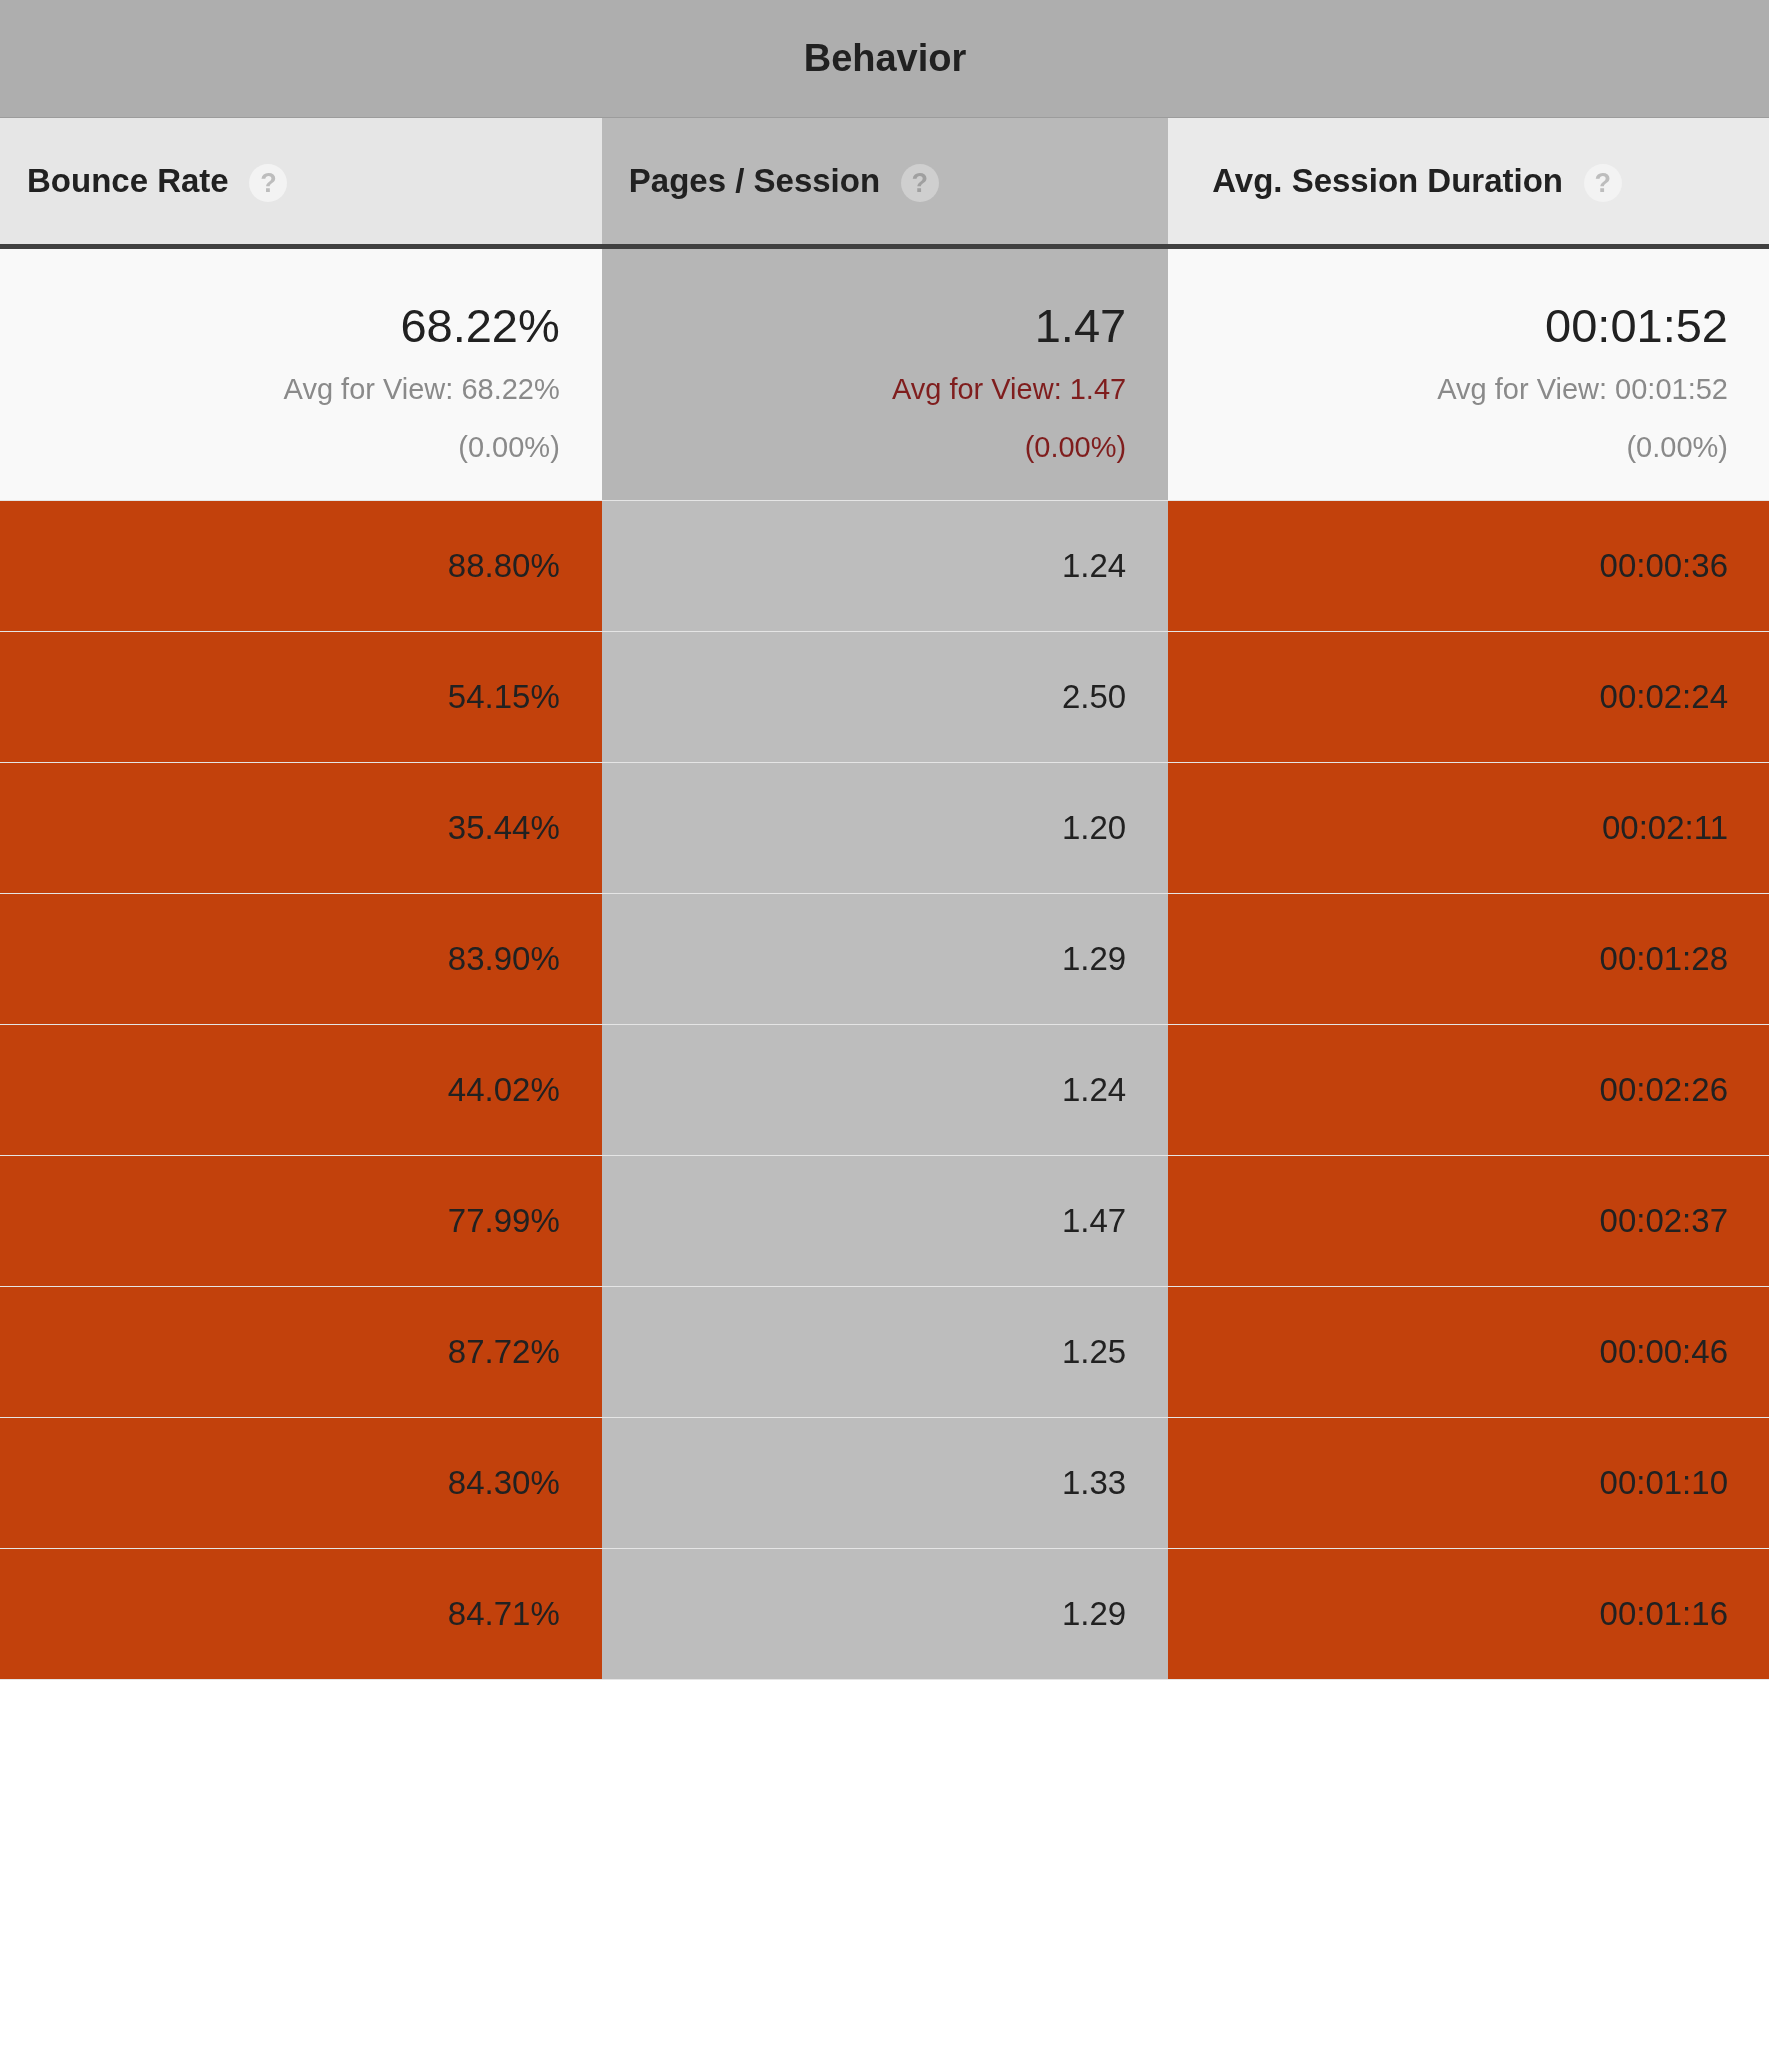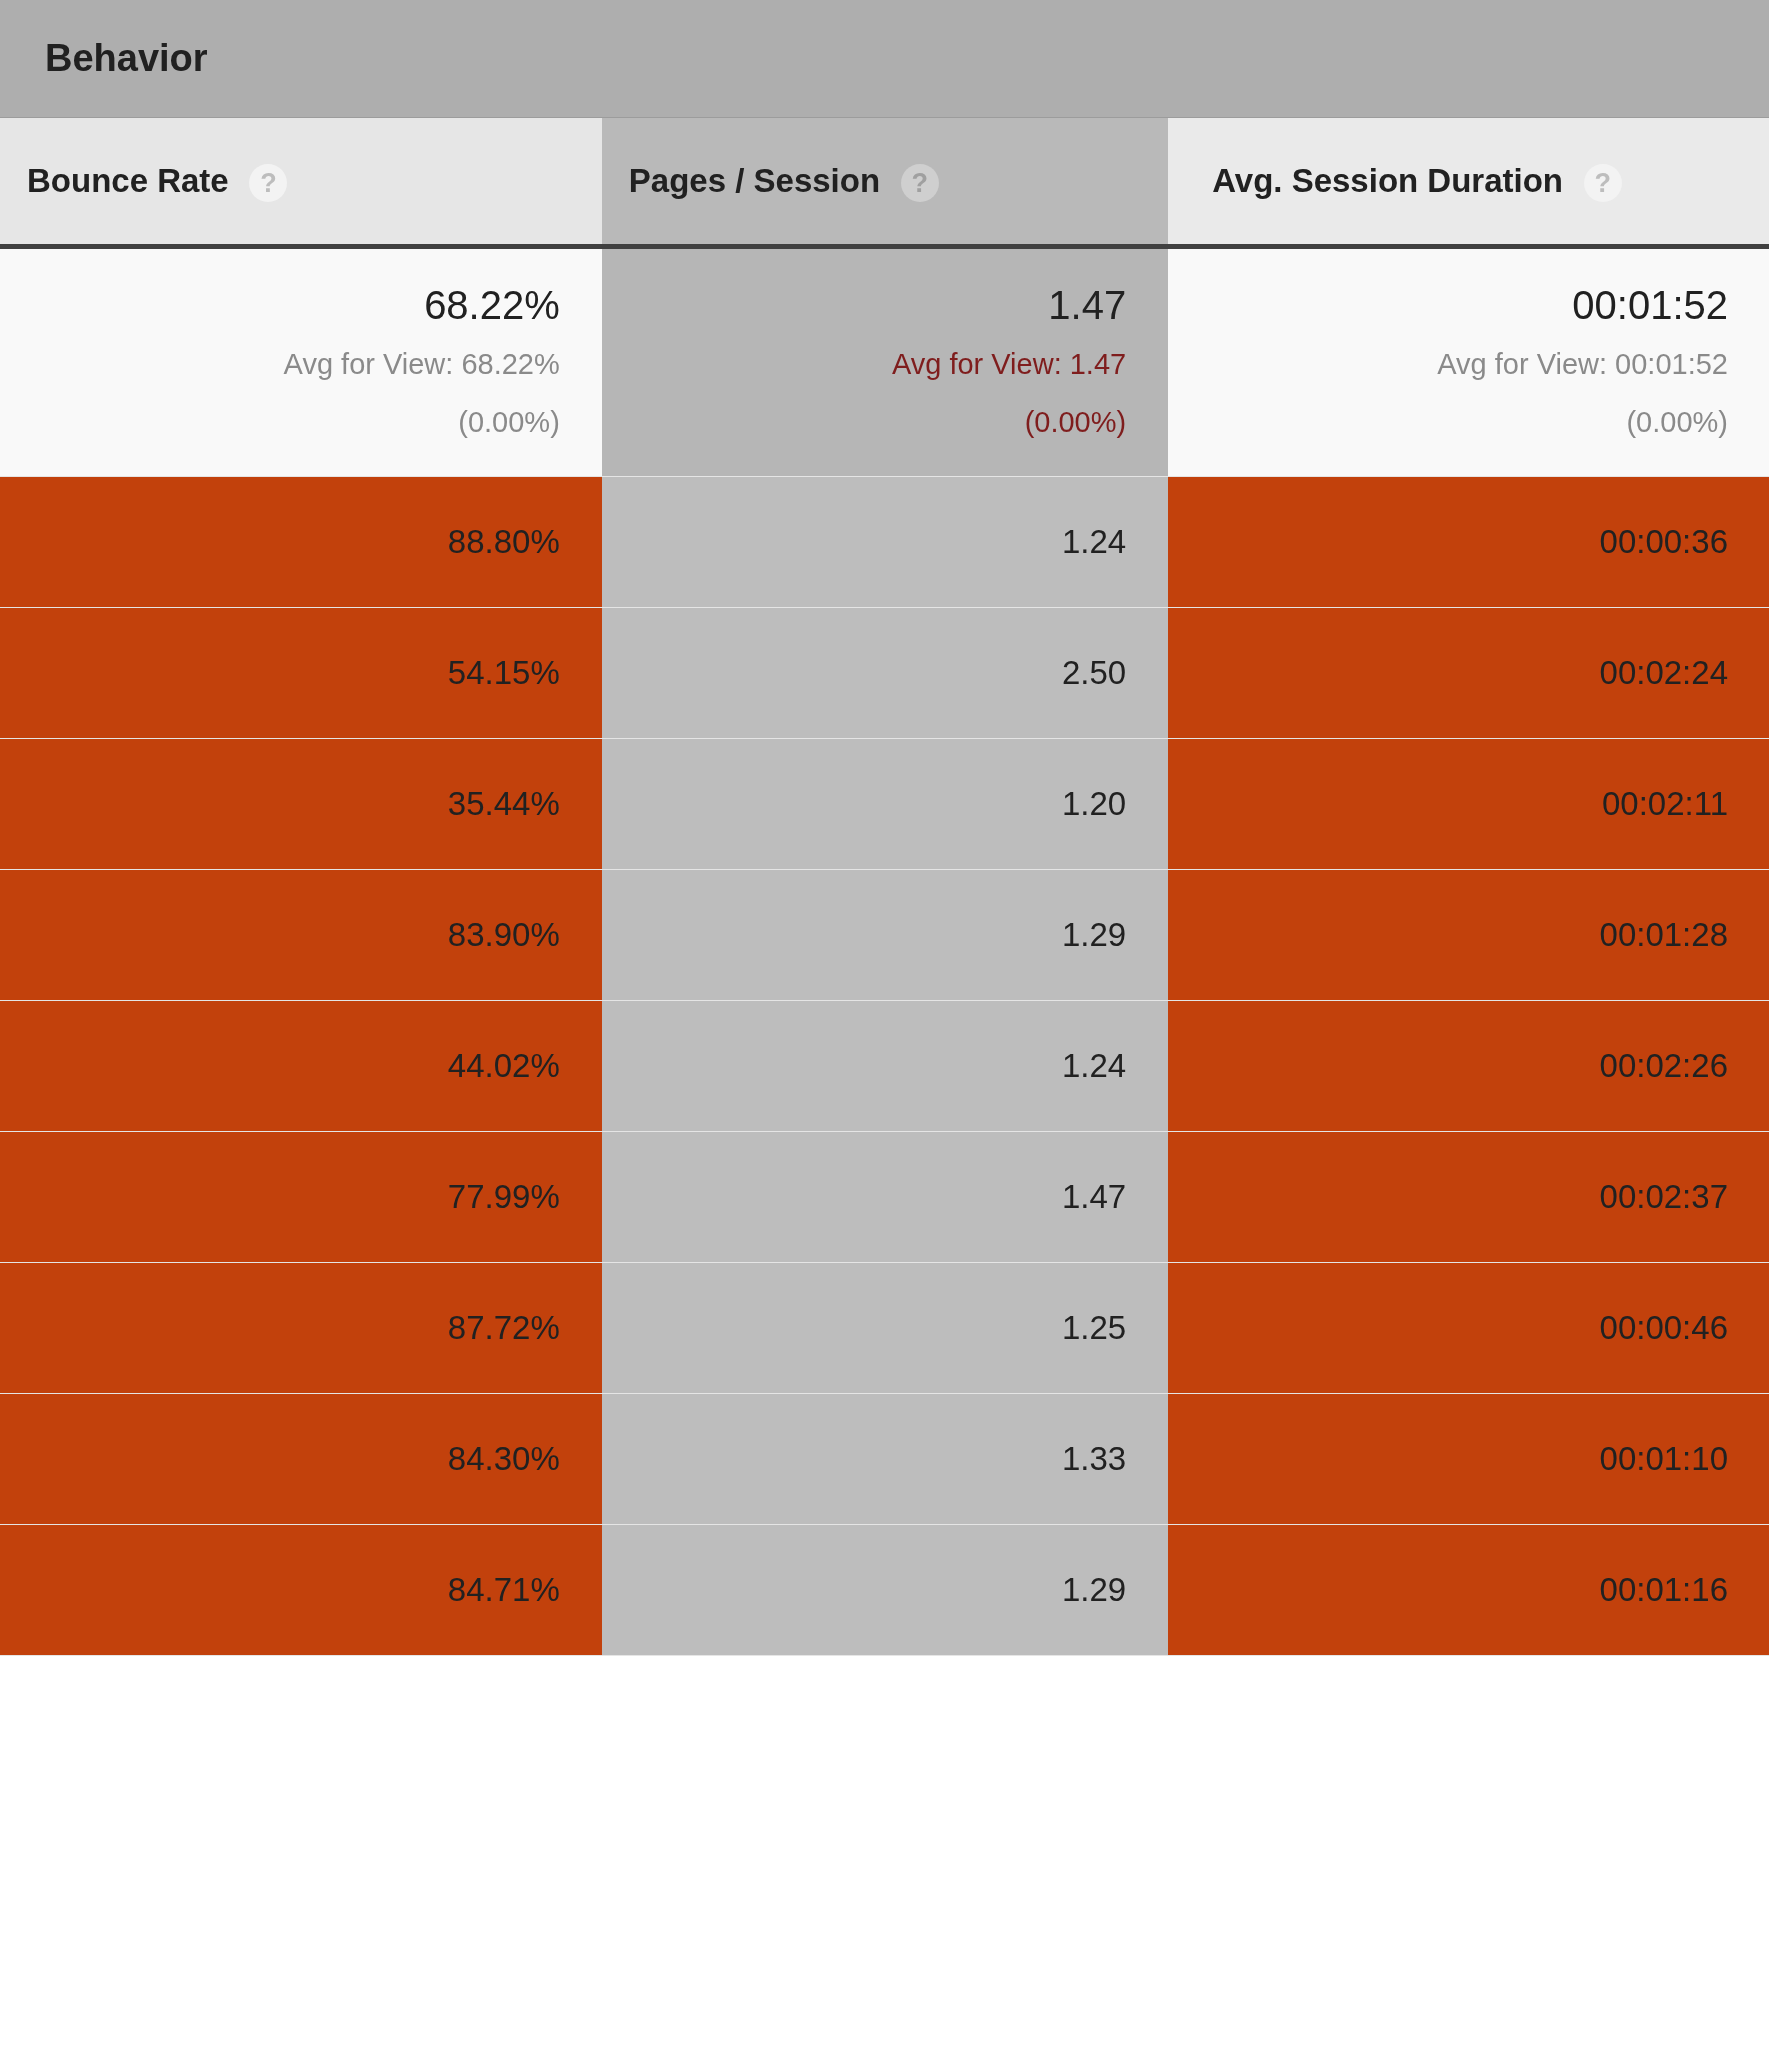--- a/index.html
+++ b/index.html
@@ -11,21 +11,21 @@
 .table { width: 100%; border-collapse: collapse; }
 .group-header {
   background: #aeaeae;
   border-bottom: 1.9px solid #9c9c9c;
 }
 .group-header td {
   padding: 37px 45px;
   font-size: 38px;
   font-weight: 700;
   color: #212121;
-  text-align: left;
+  text-align: center;
 }
 .col-header td {
   background: #e6e6e6;
   border-bottom: 5px solid #404040;
   padding: 44px 27px 42px;
   font-size: 33px;
   font-weight: 700;
   color: #212121;
   text-align: left;
   vertical-align: middle;
@@ -49,24 +49,25 @@
 .col-header td:nth-child(2) .help-icon { background: #cfcfcf; color: #a0a0a0; }
 .summary td {
   background: #f9f9f9;
   border-bottom: 1px solid #e5e5e5;
   padding: 35px 42px 33px;
   text-align: right;
   vertical-align: top;
 }
 .summary td:nth-child(2) { background: #b6b6b6; }
 .summary .big {
-  font-size: 40px;
+  font-size: 47px;
   font-weight: 400;
   color: #212121;
   line-height: 1.05;
+  margin-top: 17px;
 }
 .summary .sub {
   font-size: 29px;
   color: #8a8a8a;
   line-height: 1.35;
   margin-top: 19px;
 }
 .summary td:nth-child(2) .sub { color: #7f1d1d; }
 .row td {
   background: #c2410c;

